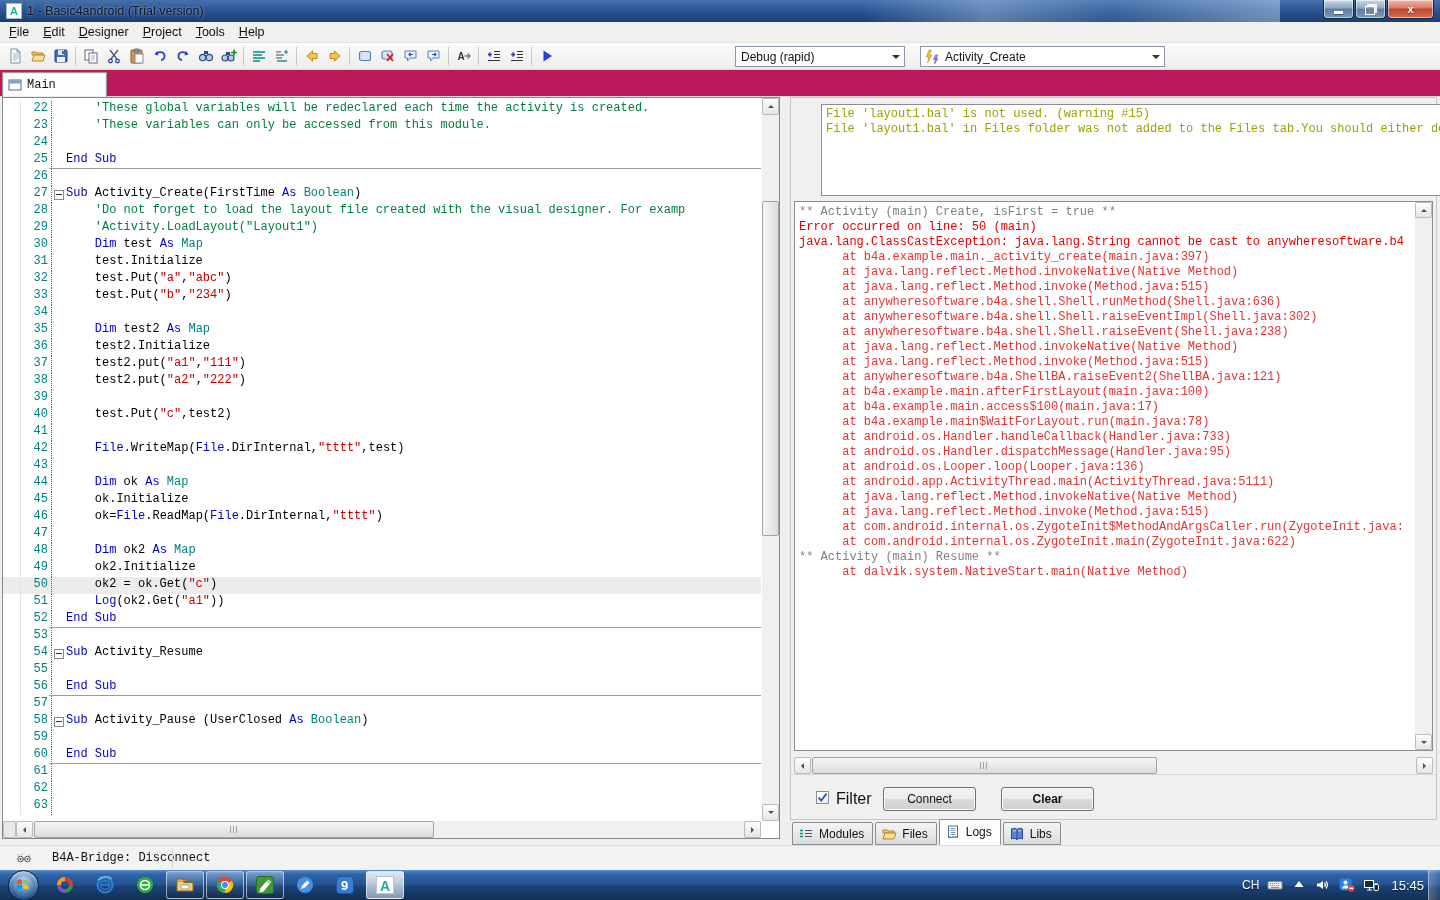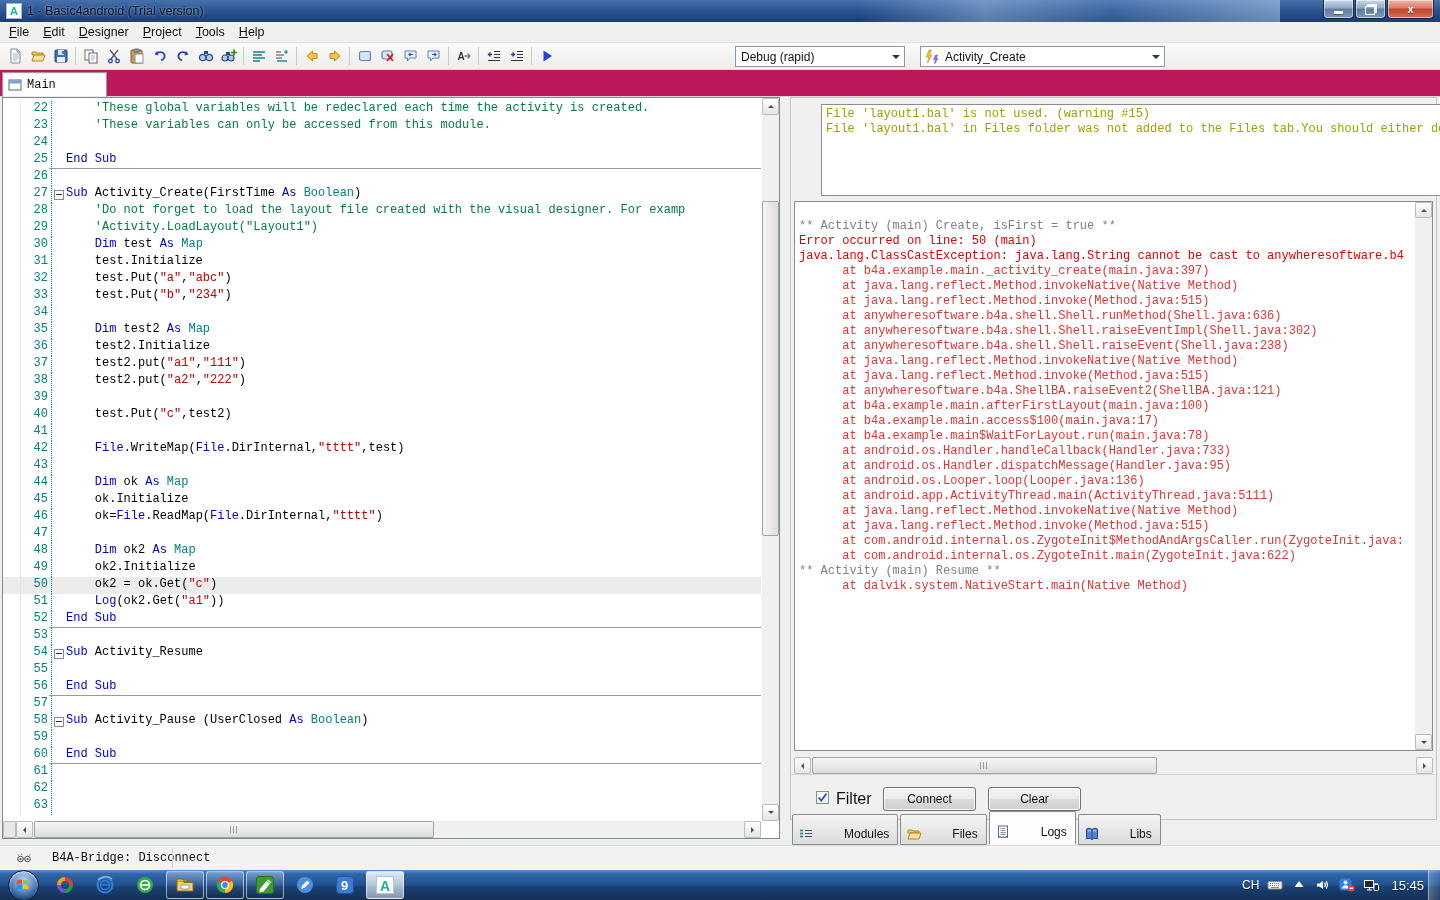--- a/index.html
+++ b/index.html
@@ -75,24 +75,24 @@
   .log-err{color:#e00000;}
   .log-stk{color:#e03535;}
   .box-vscroll{position:absolute;right:0;top:0;width:17px;bottom:0;background:#f0f0f0;}
   #log-hscroll{position:absolute;left:3px;top:659px;width:639px;height:17px;}
   #filter-row{position:absolute;left:0;top:676px;width:645px;height:44px;border-top:1px solid #d8d8d6;}
   .cb{position:absolute;left:25px;top:16px;width:13px;height:13px;background:linear-gradient(180deg,#fdfdfd,#e8eef5);border:1px solid #8e8f8f;box-sizing:border-box;}
   .cb svg{display:block;margin:-1px 0 0 -1px;}
   #filter-label{position:absolute;left:45px;top:15px;font-size:16px;color:#111;}
   .w7btn{position:absolute;top:12px;width:93px;height:24px;border:1px solid #707070;border-radius:3px;background:linear-gradient(180deg,#f2f2f2 0%,#ebebeb 49%,#dbdbdb 50%,#cfcfcf 100%);box-shadow:inset 0 0 0 1px #fbfbfb;font-size:12px;color:#111;display:flex;align-items:center;justify-content:center;box-sizing:border-box;}
   #btn-connect{left:92px;}
-  #btn-clear{left:197px;}
+  #btn-clear{left:210px;font-weight:bold;}
   
   #log-tabs{left:792px;top:821px;height:24px;display:flex;align-items:flex-end;}
-  .btab{height:21px;display:flex;align-items:center;padding:8px 8px 0 5px;border:1px solid #888c90;border-radius:2px 2px 0 0;background:linear-gradient(180deg,#f4f4f4,#dcdcdc);margin-right:2px;gap:25px;}
+  .btab{height:21px;display:flex;align-items:center;padding:0 8px 0 5px;border:1px solid #888c90;border-radius:2px 2px 0 0;background:linear-gradient(180deg,#f4f4f4,#dcdcdc);margin-right:2px;}
   .btab.sel{height:24px;background:#fdfdfd;border-bottom-color:#fdfdfd;}
   .btab-ico{width:16px;height:16px;margin-right:5px;}
   .btab-lb{font-size:12px;color:#111;}
   
   #statusbar{left:0;top:845px;width:1440px;height:25px;background:#f2f2f0;border-top:1px solid #dcdcda;}
   #statusbar .panelline{position:absolute;left:172px;top:3px;bottom:3px;width:1px;background:#cfcfcd;}
   #bridge-ico{position:absolute;left:16px;top:4px;width:16px;height:16px;}
   #bridge-text{position:absolute;left:52px;top:5px;font:12px "Liberation Mono","DejaVu Sans Mono",monospace;color:#111;}
   
   #taskbar{left:0;top:870px;width:1440px;height:30px;background:linear-gradient(180deg,#5a90cc 0%,#2f64a8 14%,#23538f 48%,#1a4174 56%,#132f55 100%);}
@@ -606,21 +606,21 @@
     <div class="box-vscroll">
       <div class="sb-btn" style="left:0;top:0;width:17px;height:16px;">
           <span class="tri up"></span>
         </div>
       <div class="sb-btn" style="left:0;bottom:0;width:17px;height:16px;">
           <span class="tri down"></span>
         </div>
     </div>
   </div>
   <div class="logbox" id="err-box">
-    <div id="log-lines" style="padding-top:17px;">
+    <div id="log-lines" style="padding-top:3px;">
         <div class="logline log-info">** Activity (main) Create, isFirst = true **</div>
         <div class="logline log-err">Error occurred on line: 50 (main)</div>
         <div class="logline log-err">java.lang.ClassCastException: java.lang.String cannot be cast to anywheresoftware.b4</div>
         <div class="logline log-stk">      at b4a.example.main._activity_create(main.java:397)</div>
         <div class="logline log-stk">      at java.lang.reflect.Method.invokeNative(Native Method)</div>
         <div class="logline log-stk">      at java.lang.reflect.Method.invoke(Method.java:515)</div>
         <div class="logline log-stk">      at anywheresoftware.b4a.shell.Shell.runMethod(Shell.java:636)</div>
         <div class="logline log-stk">      at anywheresoftware.b4a.shell.Shell.raiseEventImpl(Shell.java:302)</div>
         <div class="logline log-stk">      at anywheresoftware.b4a.shell.Shell.raiseEvent(Shell.java:238)</div>
         <div class="logline log-stk">      at java.lang.reflect.Method.invokeNative(Native Method)</div>

